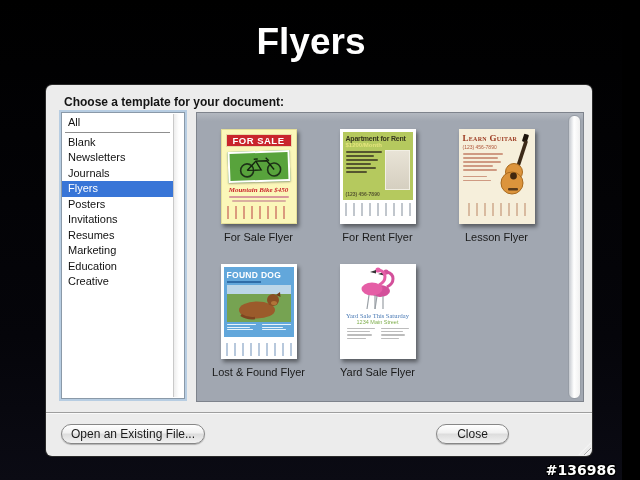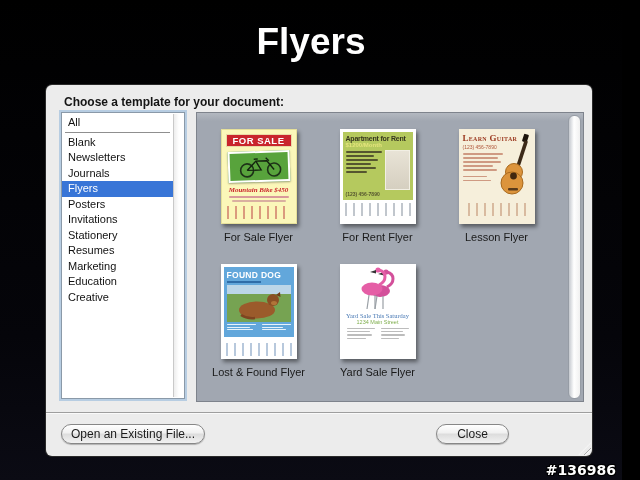--- a/index.html
+++ b/index.html
@@ -101,21 +101,20 @@
 
     <div class="catlist">
       <div class="cat">All</div>
       <div class="cat-sep"></div>
       <div class="cat">Blank</div>
       <div class="cat">Newsletters</div>
       <div class="cat">Journals</div>
       <div class="cat selected">Flyers</div>
       <div class="cat">Posters</div>
       <div class="cat">Invitations</div>
-      <div class="cat">Stationery</div>
       <div class="cat">Resumes</div>
       <div class="cat">Marketing</div>
       <div class="cat">Education</div>
       <div class="cat">Creative</div>
       <div class="list-scroll"></div>
     </div>
 
     <div class="panel">
       <div class="row row1">
 

